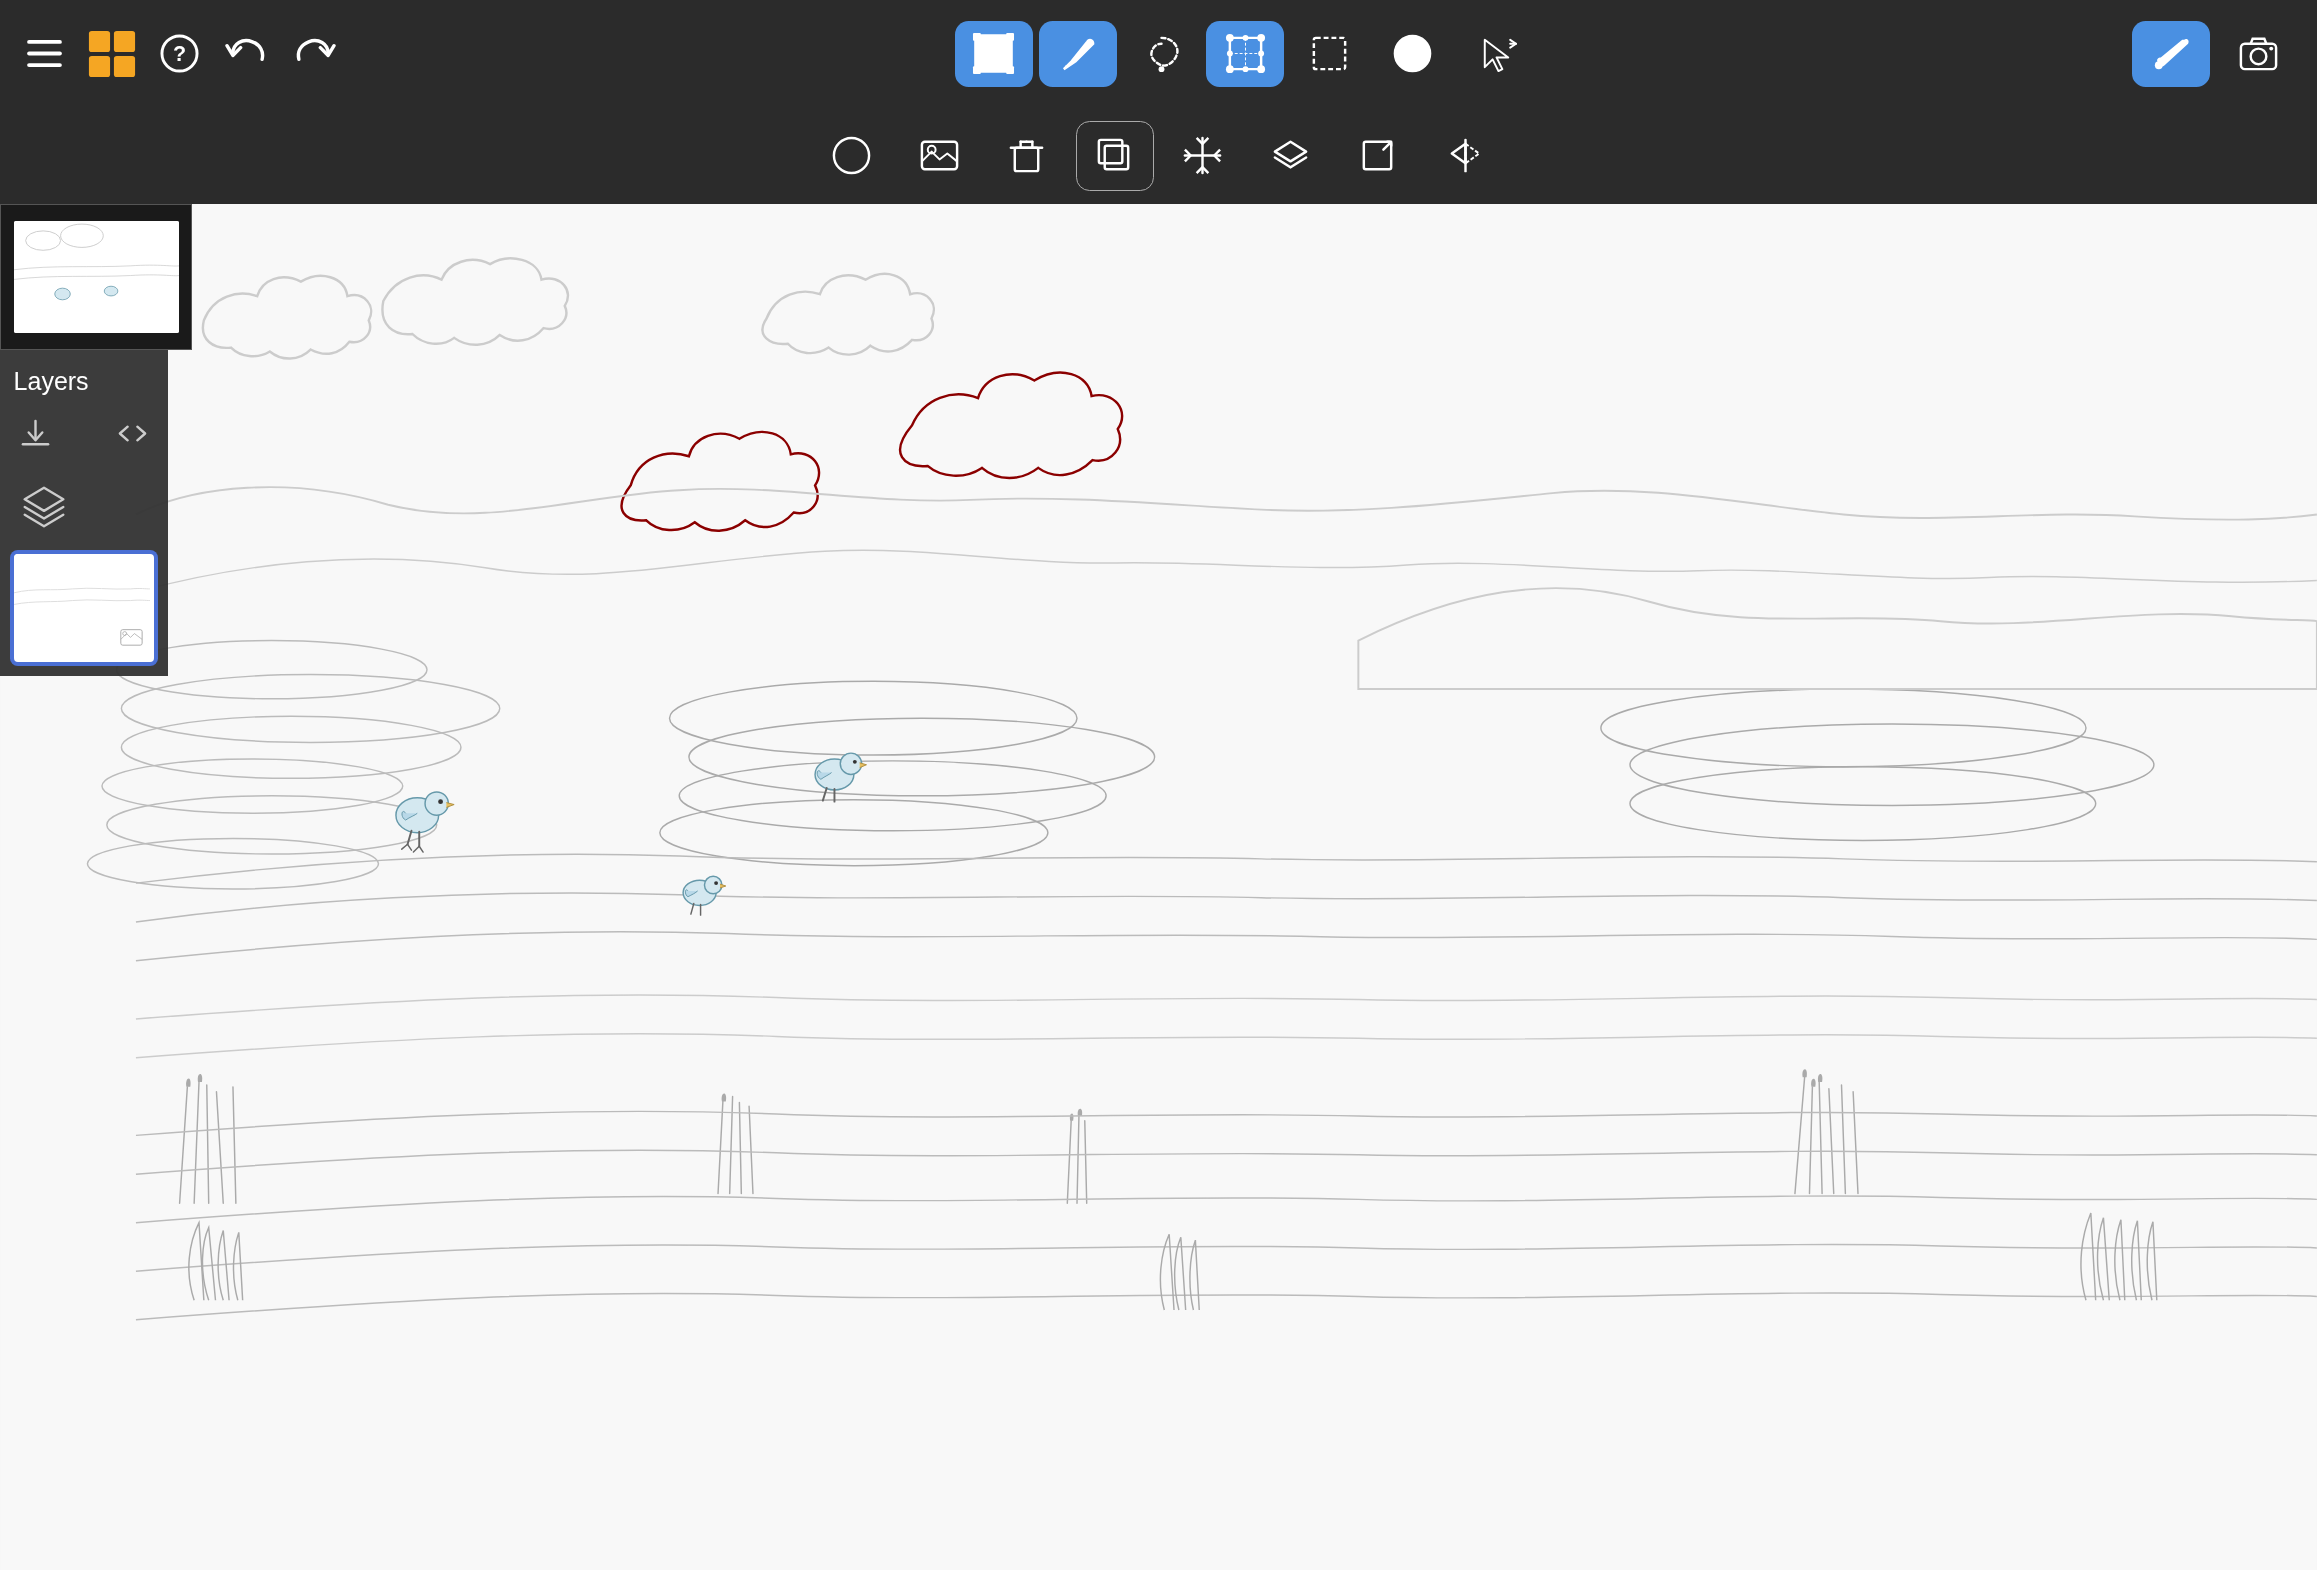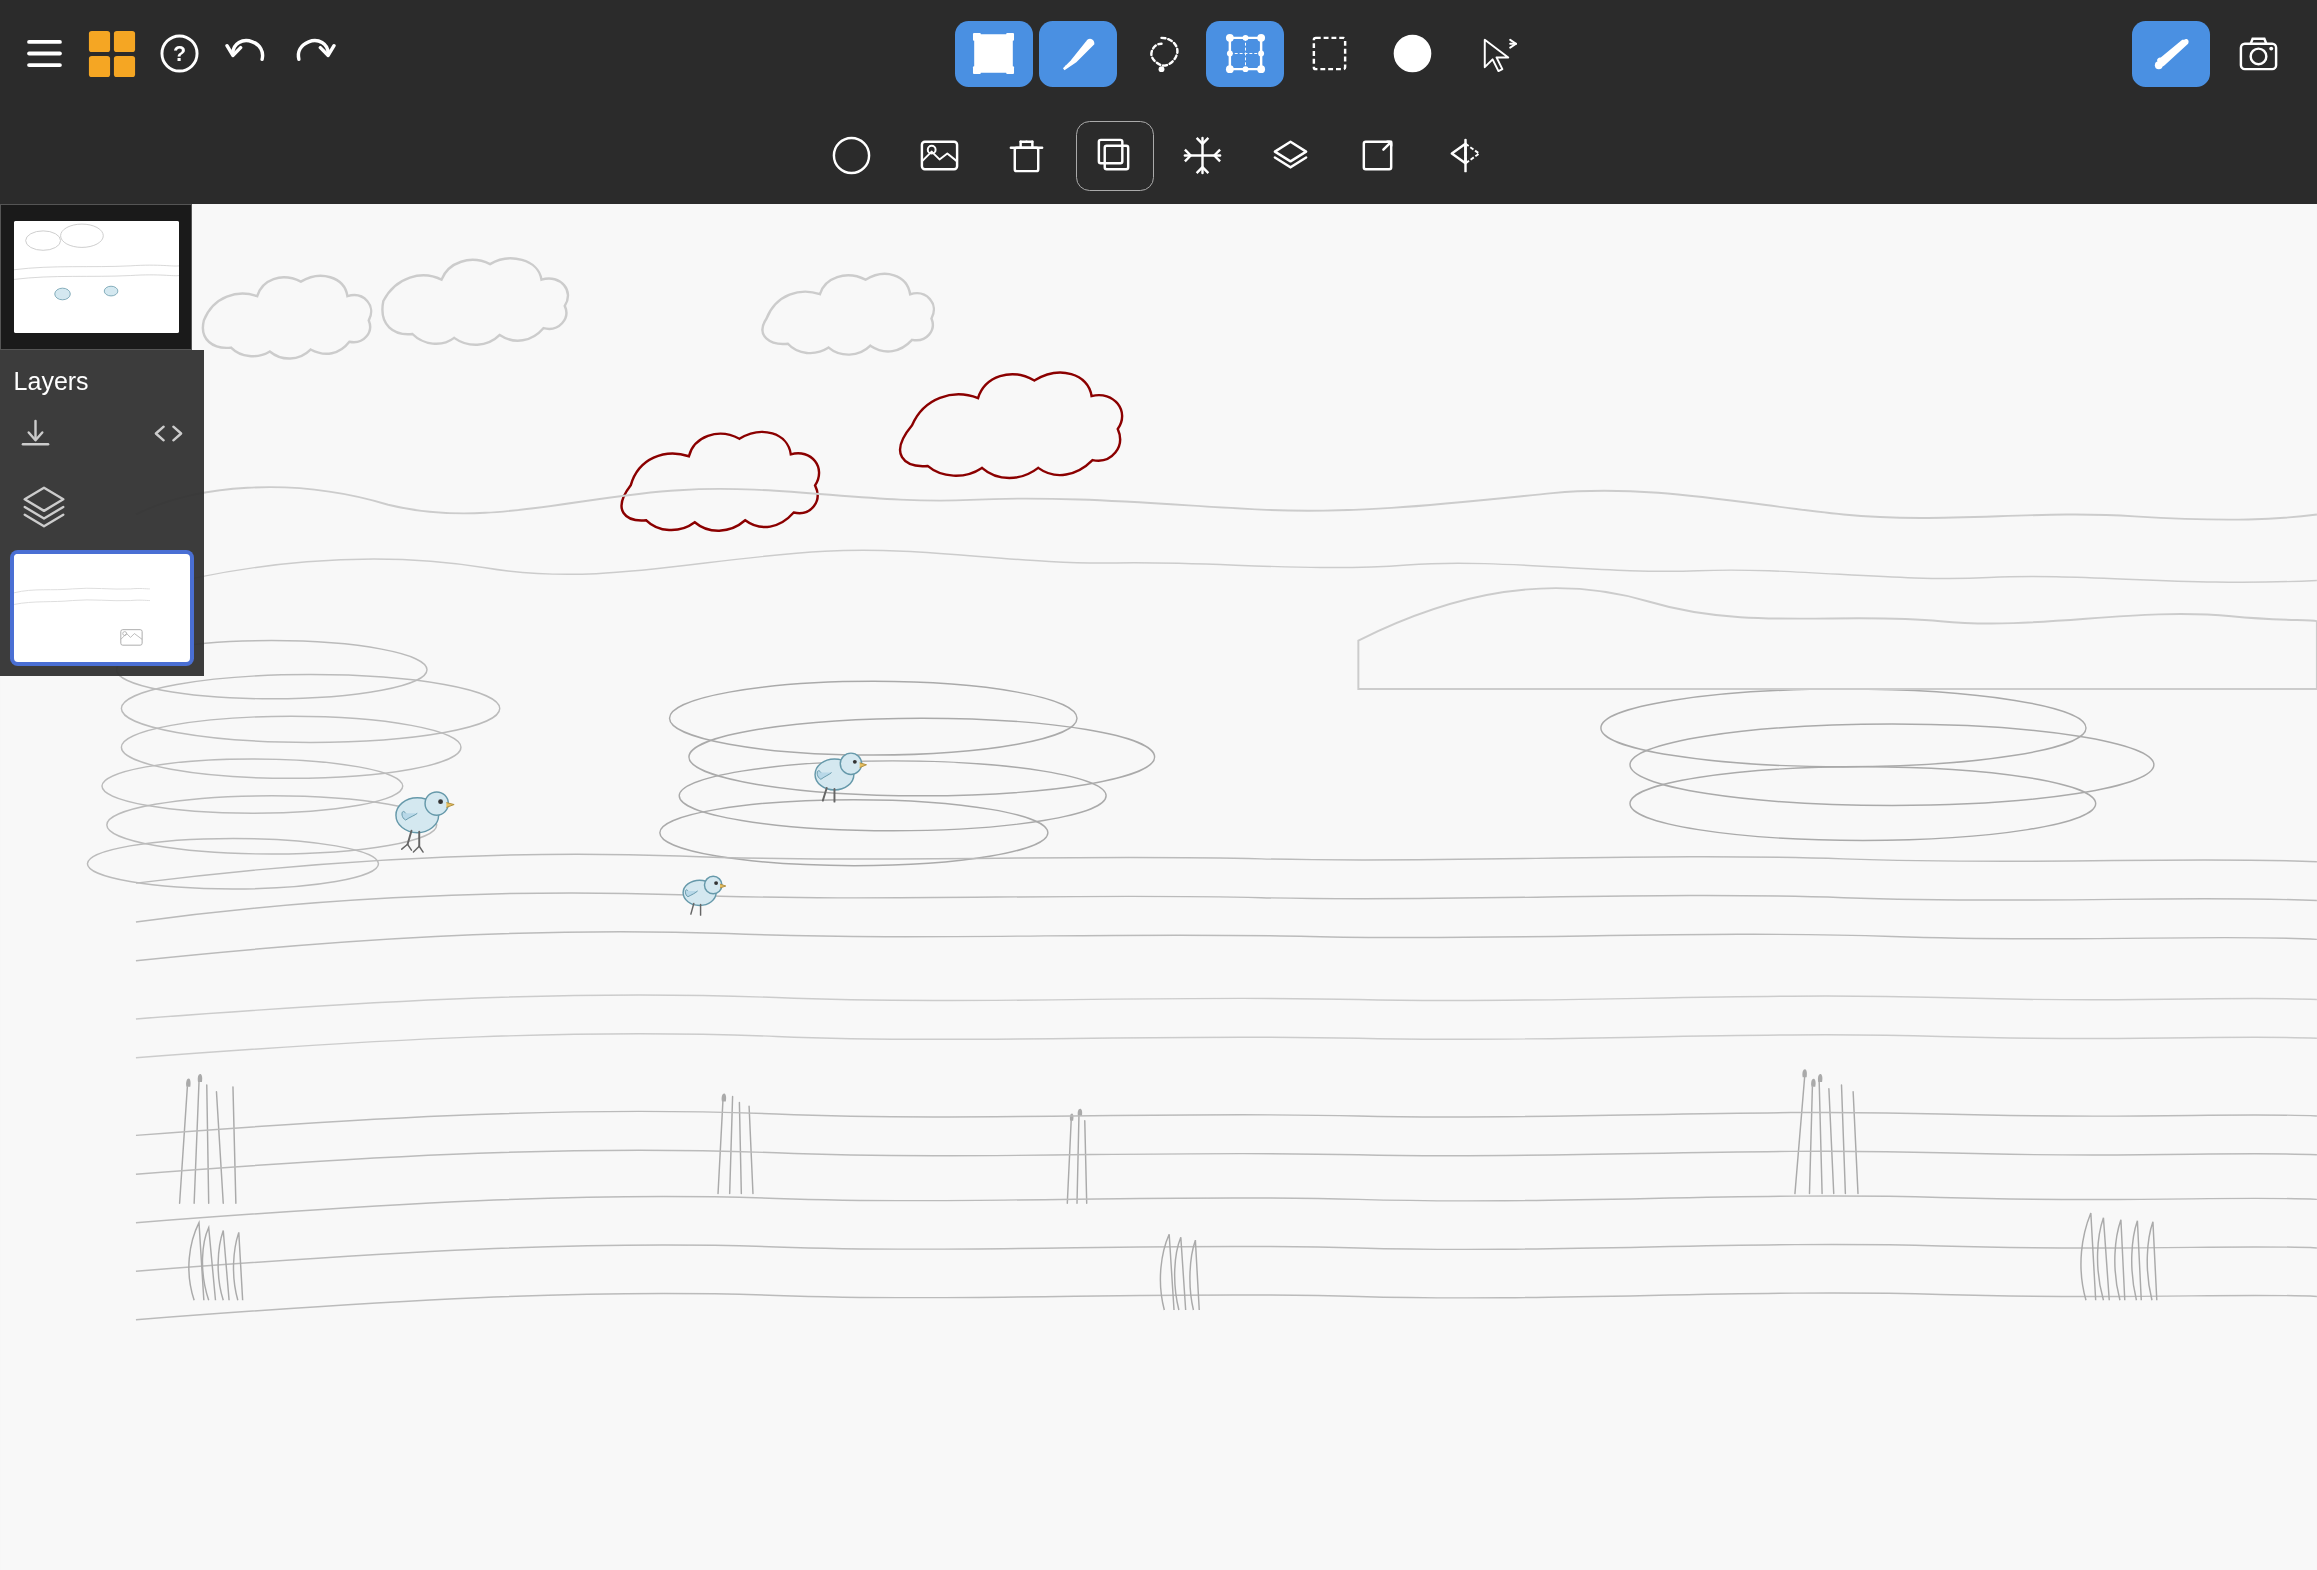--- a/index.html
+++ b/index.html
@@ -137,21 +137,21 @@
     .thumbnail-inner {
       width: 165px;
       height: 112px;
       background: white;
       border-radius: 1.9px;
       position: relative;
       overflow: hidden;
     }
 
     .layers-panel {
-      width: 204px;
+      width: 168px;
       background: rgba(50,50,50,0.95);
       padding: 9.7px;
     }
 
     .layers-title {
       color: white;
       font-size: 25px;
       font-weight: 500;
       padding: 7.8px 3.9px;
     }

